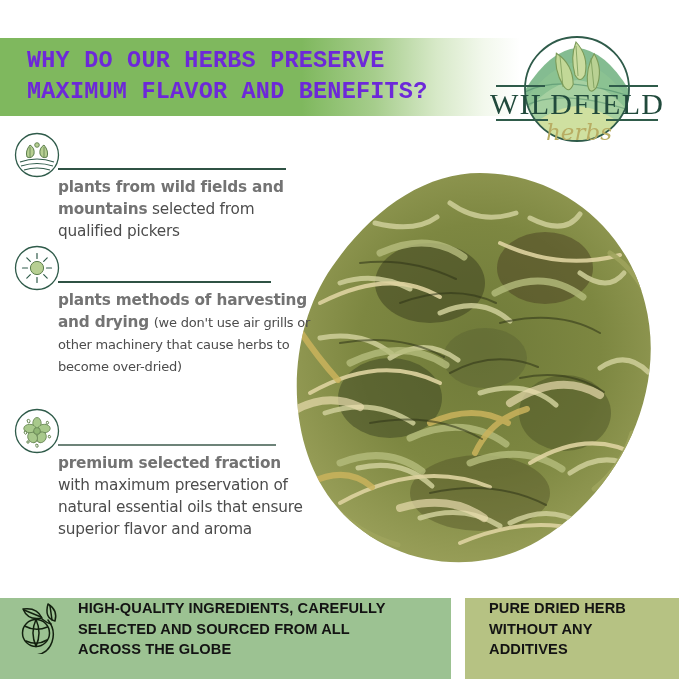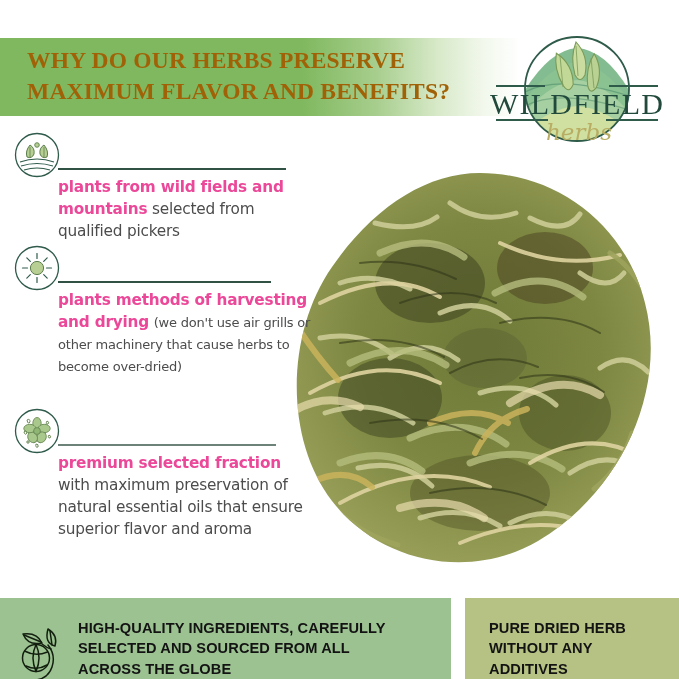--- a/index.html
+++ b/index.html
@@ -29,26 +29,26 @@
         #a6cd8c 72%,
         #d7e9c8 84%,
         #f2f8ec 93%,
         #ffffff 100%);
   }
   .header-title {
     position: absolute;
     left: 27px;
     top: 45px;
     width: 440px;
-    font-family: Liberation Serif, serif;
+    font-family: Liberation Mono, monospace;
     font-weight: bold;
     font-size: 23.5px;
     line-height: 31px;
     letter-spacing: 0.2px;
-    color: #a16207;
+    color: #6d28d9;
     text-transform: uppercase;
     white-space: pre-line;
   }
 
   
   .logo {
     position: absolute;
     left: 490px;
     top: 30px;
     width: 175px;
@@ -90,21 +90,21 @@
     top: 44px;
     width: 258px;
     font-family: "DejaVu Sans", sans-serif;
     font-size: 15.3px;
     line-height: 22px;
     color: #4c4c4c;
     letter-spacing: -0.2px;
   }
   .feature-text b {
     font-weight: bold;
-    color: #ec4899;
+    color: #737373;
     text-align: right;
   }
   .feature-text .small {
     font-size: 13px;
     line-height: 17.5px;
     color: #4c4c4c;
     letter-spacing: -0.2px;
   }
 
   #feature-1 { top: 132px; }
@@ -113,21 +113,21 @@
   #feature-2 .feature-rule { width: 213px; }
   #feature-3 { top: 408px; }
   #feature-3 .feature-rule { width: 218px; background: #6d8379; }
 
   
   .banner {
     position: absolute;
     bottom: 0;
     height: 81px;
     display: flex;
-    align-items: flex-end;
+    align-items: flex-start;
   }
   #banner-left {
     left: 0;
     width: 451px;
     background: #9cc292;
   }
   #banner-right {
     left: 465px;
     width: 222px;
     background: #b6c283;

